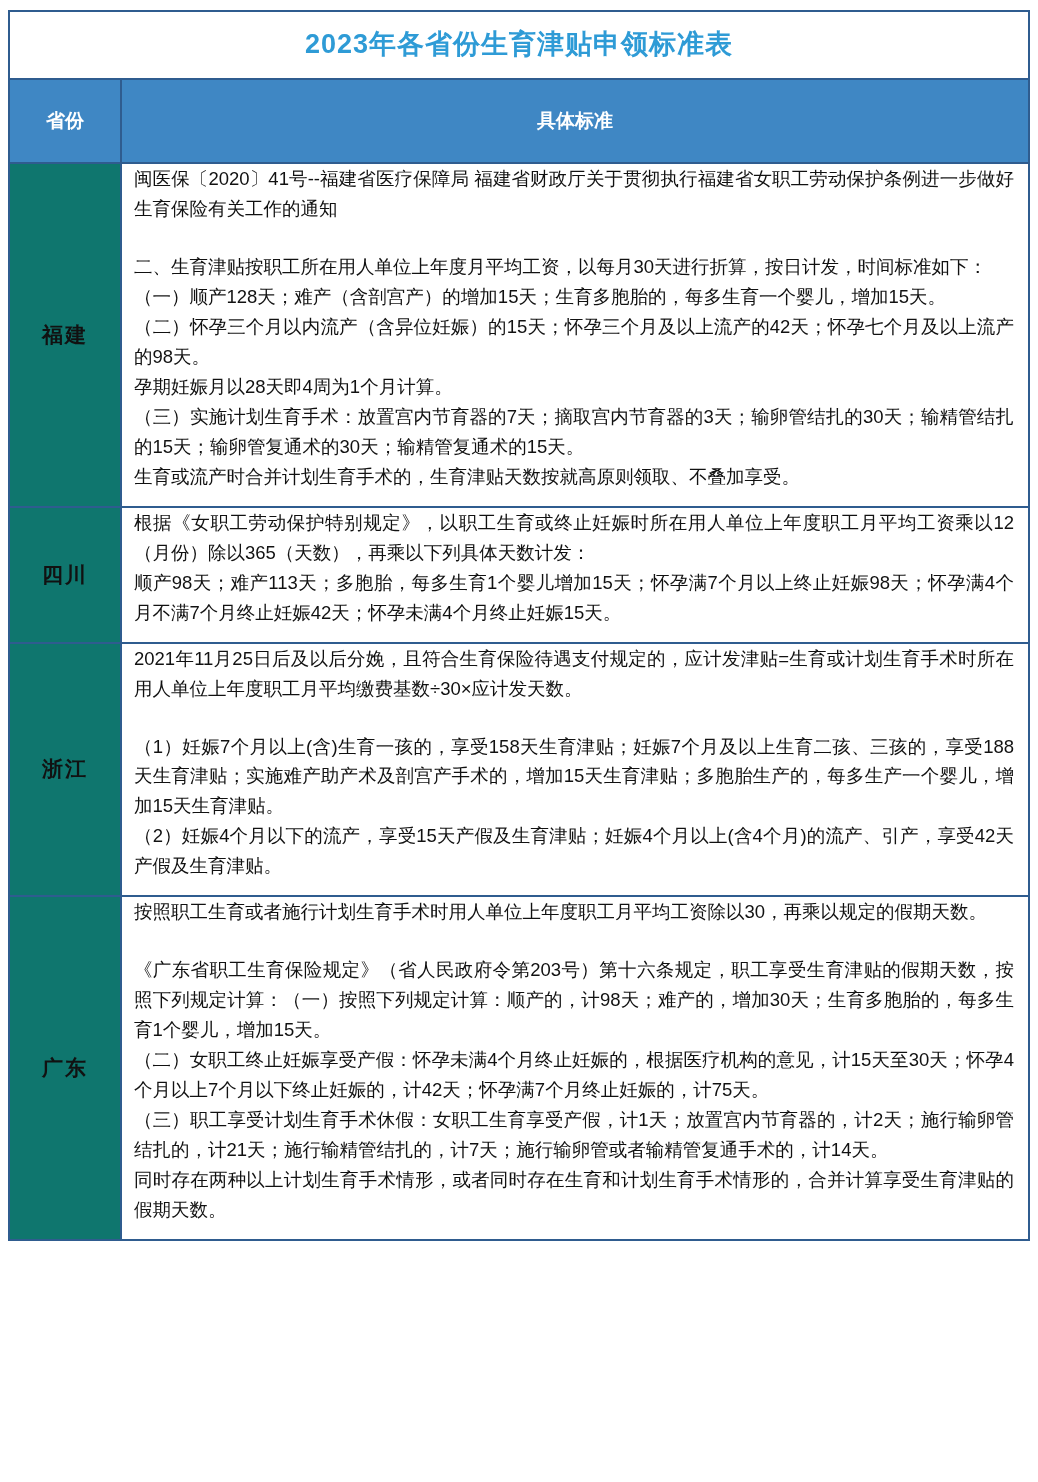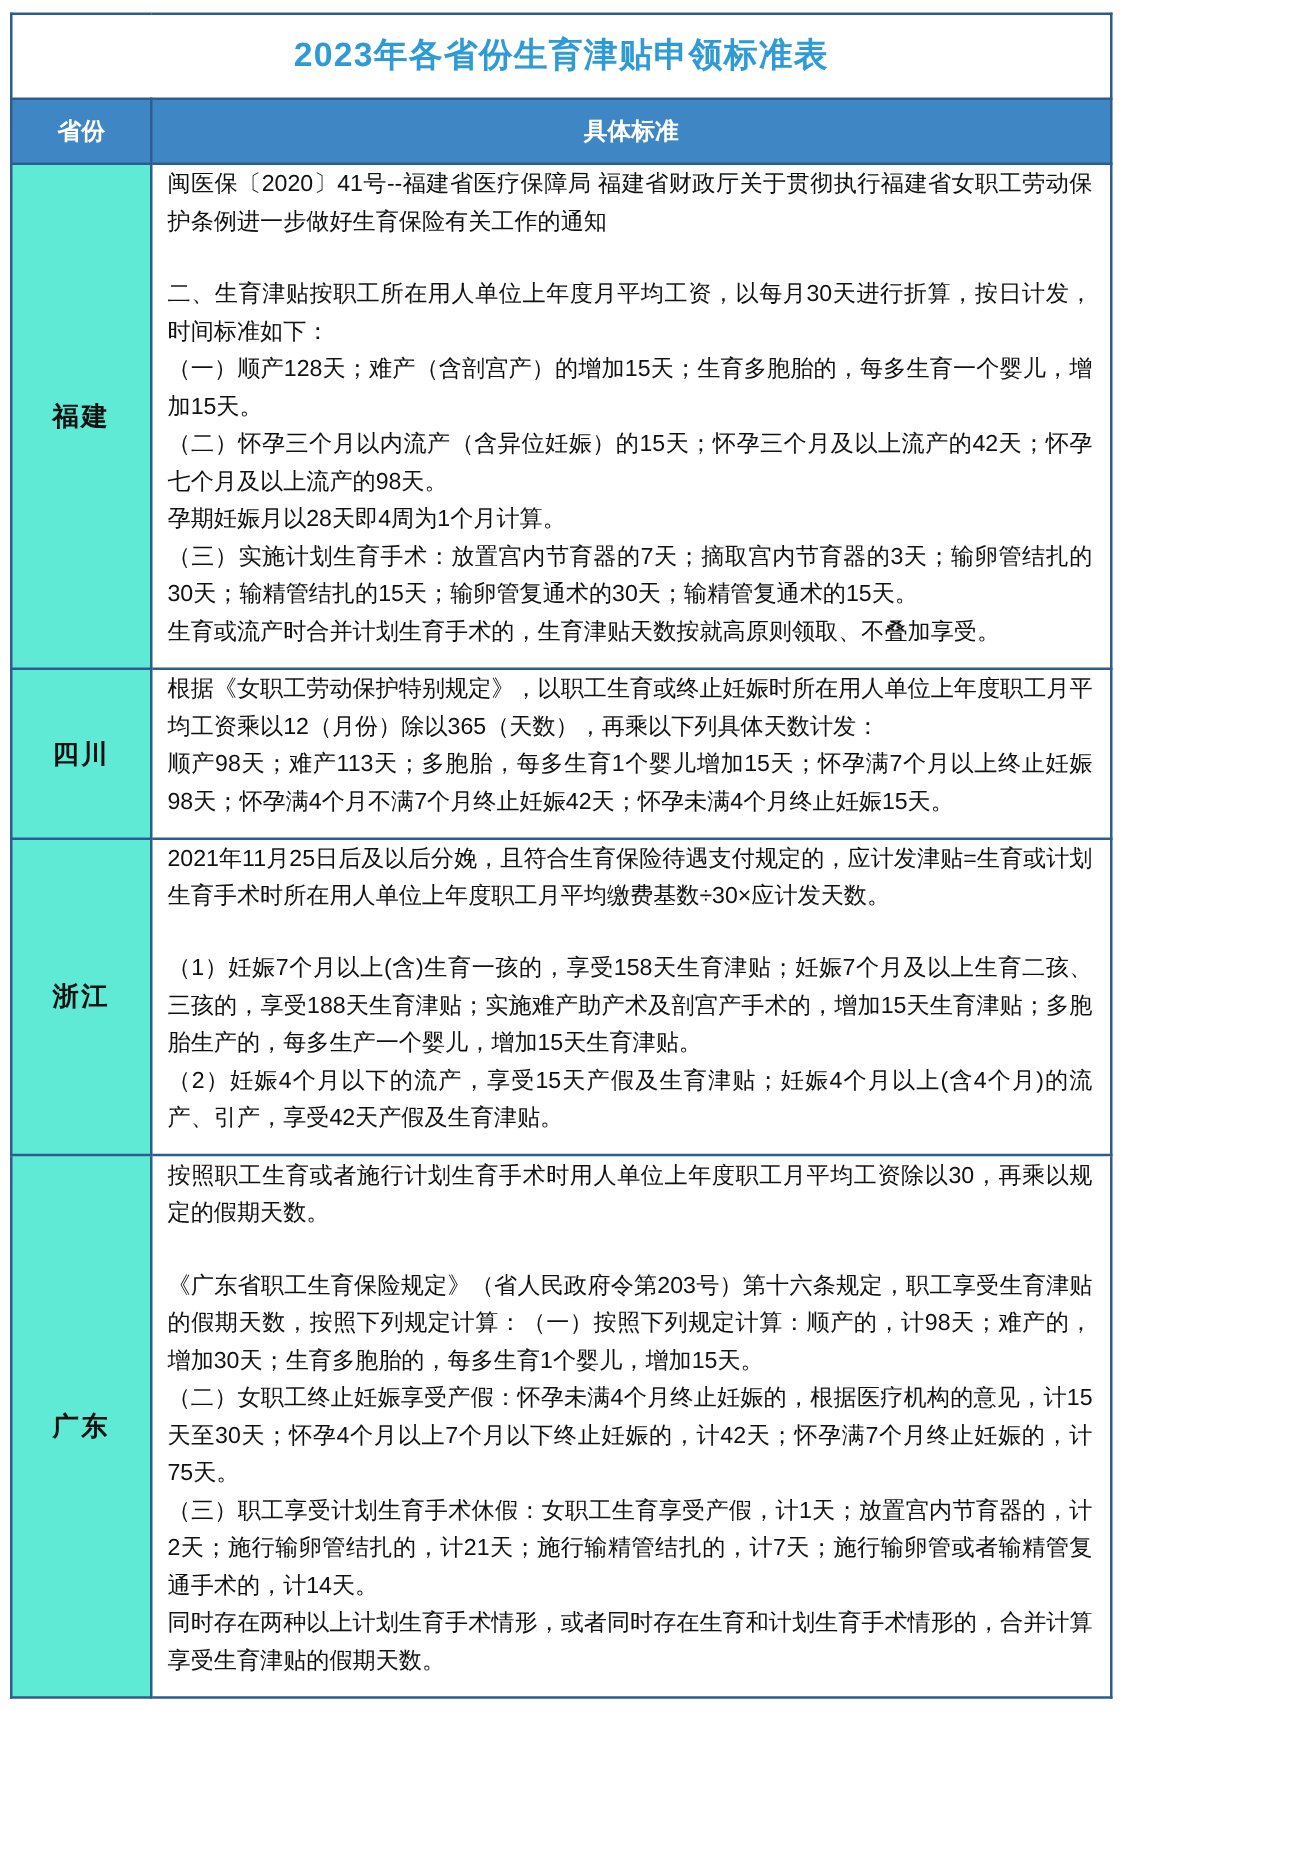--- a/index.html
+++ b/index.html
@@ -11,21 +11,21 @@
     width: 1038px;
     font-family: "Liberation Sans", "DejaVu Sans", sans-serif;
     color: #1a1a1a;
   }
   .page {
     width: 1038px;
     box-sizing: border-box;
     padding: 10px 8px 12px 8px;
   }
   table.std-table {
-    width: 882px;
+    width: 1022px;
     border-collapse: collapse;
     table-layout: fixed;
     border: 2px solid #2f5c8f;
   }
   table.std-table td, table.std-table th {
     border: 2px solid #2f5c8f;
     vertical-align: middle;
   }
   .title-cell {
     text-align: center;
@@ -37,26 +37,26 @@
     color: #2e9bd6;
     font-size: 27px;
     font-weight: bold;
     letter-spacing: 1px;
   }
   thead th {
     background: #3f87c4;
     color: #ffffff;
     font-size: 19px;
     font-weight: bold;
-    padding: 12px 6px;
+    padding: 28px 6px;
   }
   .col-province { width: 112px; }
   .col-standard { width: auto; }
   td.province {
-    background: #5eead4;
+    background: #0f766e;
     text-align: center;
     font-size: 21px;
     font-weight: 600;
     color: #111111;
     letter-spacing: 2px;
     padding: 6px 2px;
   }
   td.standard {
     background: #ffffff;
     padding: 0 14px 14px 12px;

